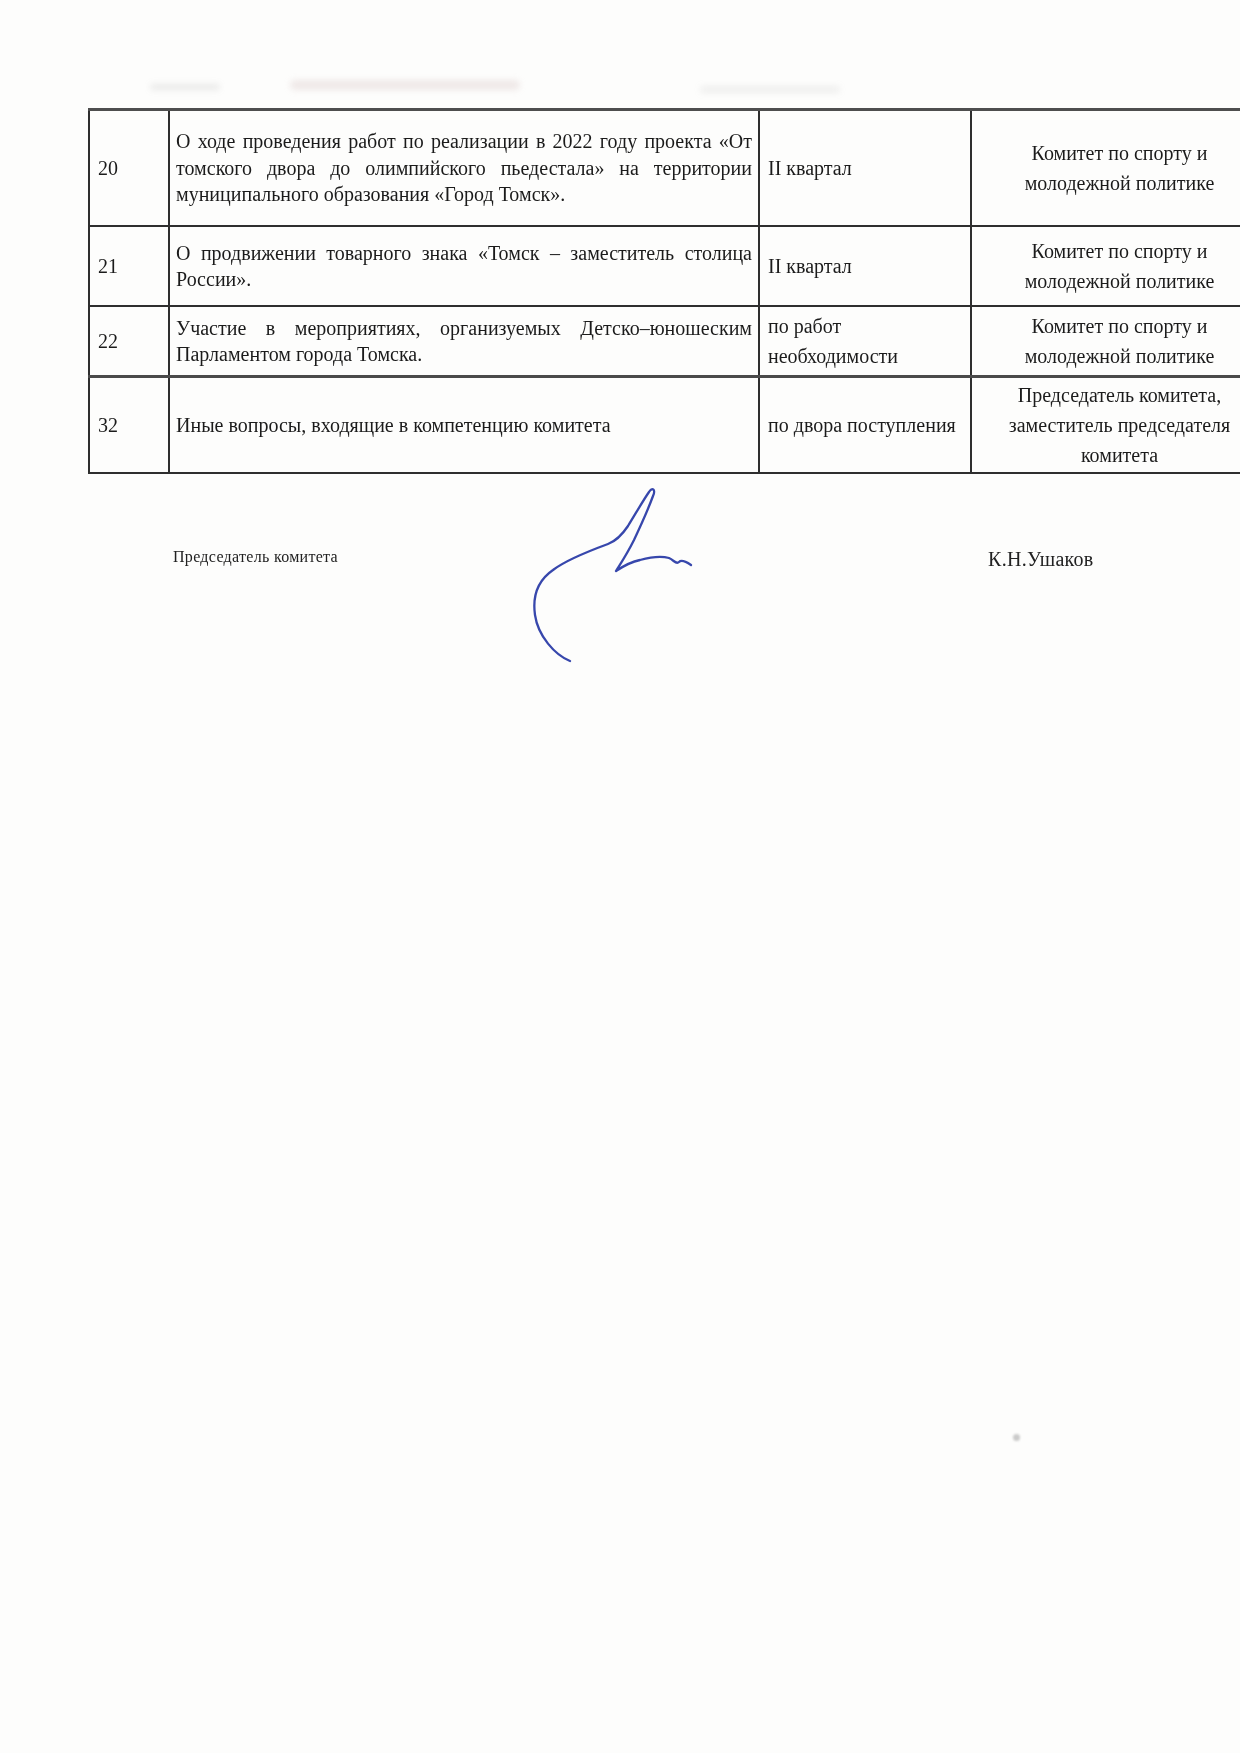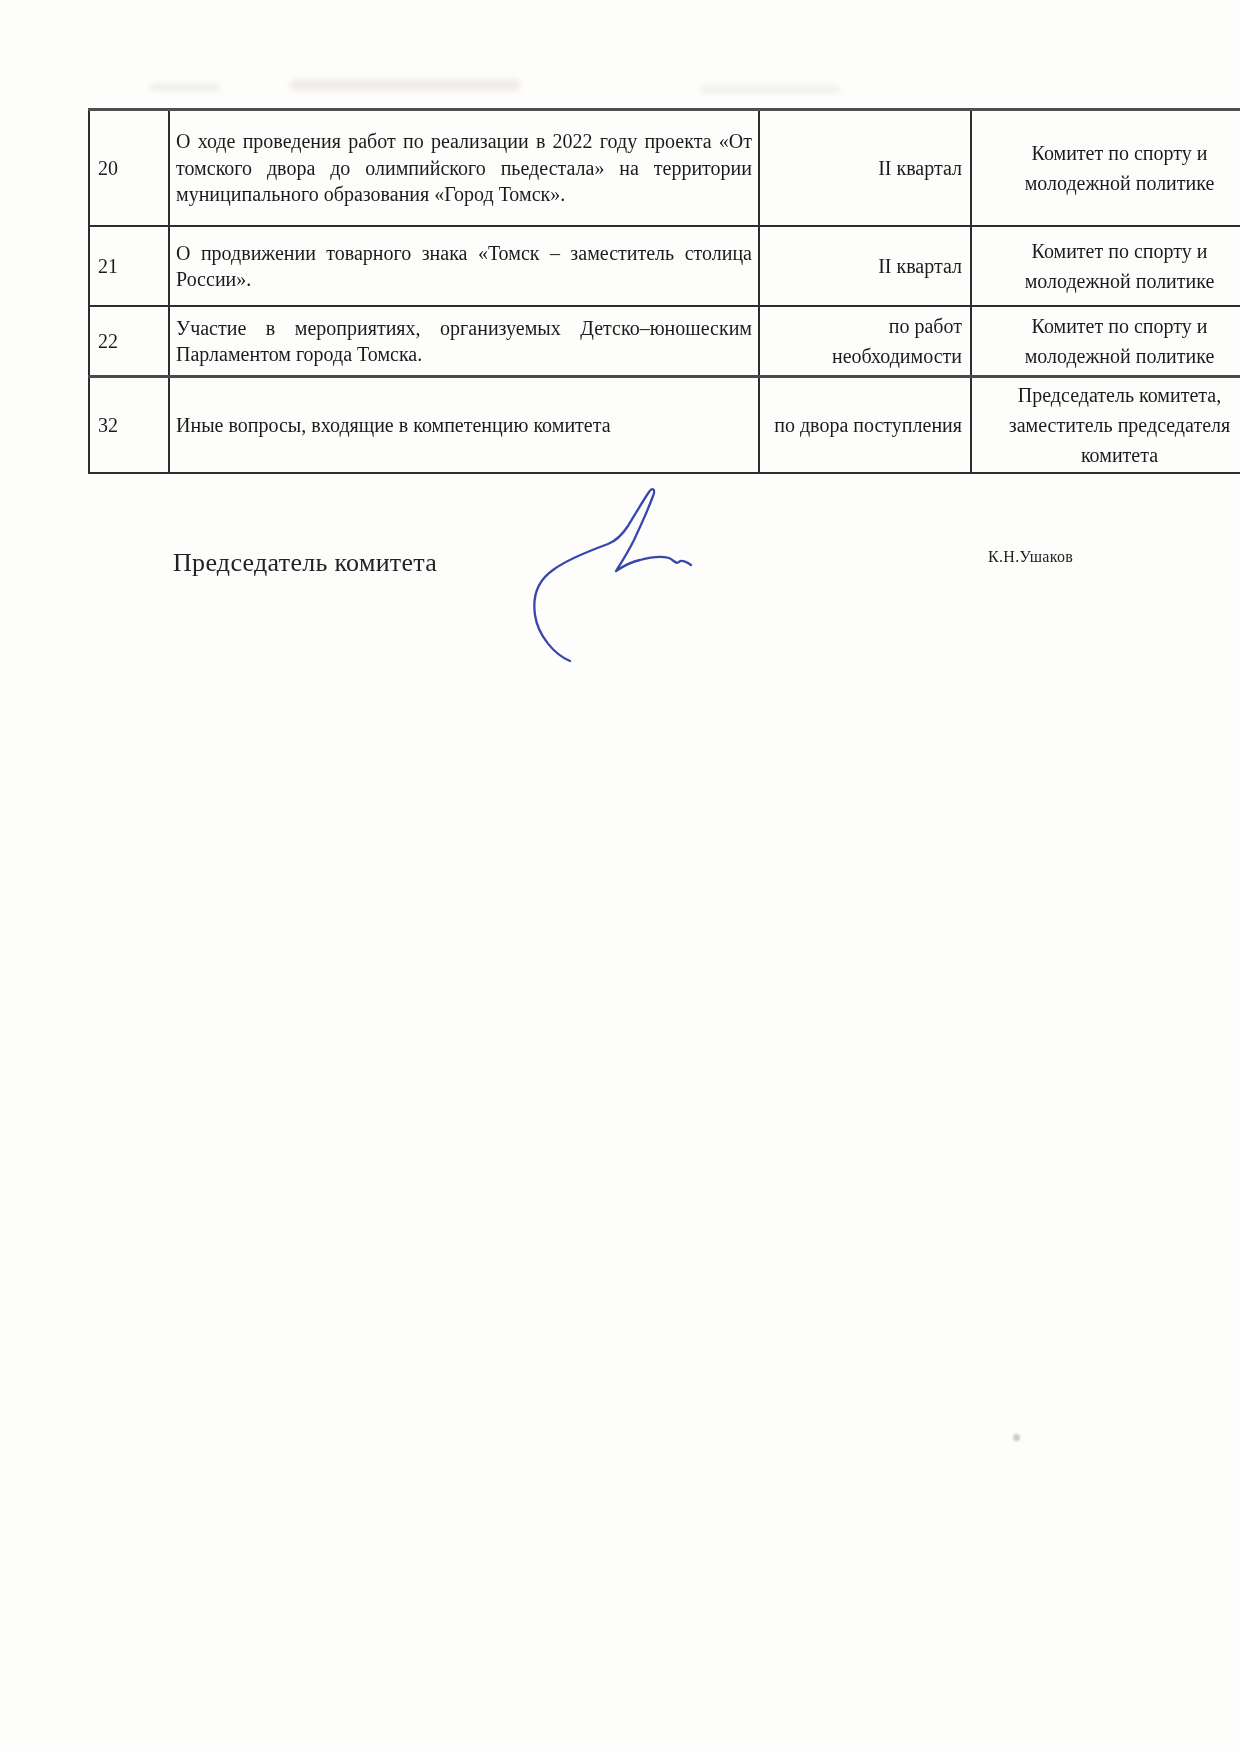--- a/index.html
+++ b/index.html
@@ -53,43 +53,43 @@
     background: transparent;
   }
   .doc-table tr.thick-top td {
     border-top: 3px solid #4a4a4a;
   }
   .doc-table tr:first-child td {
     border-top: 3px solid #4e4e4e;
   }
   td.c-num   { width: 62px;  text-align: left; }
   td.c-topic { width: 576px; text-align: justify; text-align-last: left; padding: 5px 6px; }
-  td.c-term  { width: 194px; text-align: right; line-height: 1.5; }
+  td.c-term  { width: 194px; text-align: left; line-height: 1.5; }
   td.c-resp  { width: 275px; text-align: center; line-height: 1.5; padding: 2px 10px; }
 
   tr.r-20 td { height: 104px; }
   tr.r-21 td { height: 68px; }
   tr.r-22 td { height: 56px; }
   tr.r-23 td { height: 67px; }
 
   
   .sig-label {
     position: absolute;
     left: 173px;
     top: 548px;
-    font-size: 26px;
+    font-size: 16px;
     letter-spacing: 0.3px;
     color: #222;
     white-space: nowrap;
   }
   .sig-name {
     position: absolute;
     left: 988px;
     top: 548px;
-    font-size: 16px;
+    font-size: 20px;
     letter-spacing: 0.3px;
     color: #222;
     white-space: nowrap;
   }
   .sig-svg {
     position: absolute;
     left: 458px;
     top: 428px;
     width: 244px;
     height: 240px;

